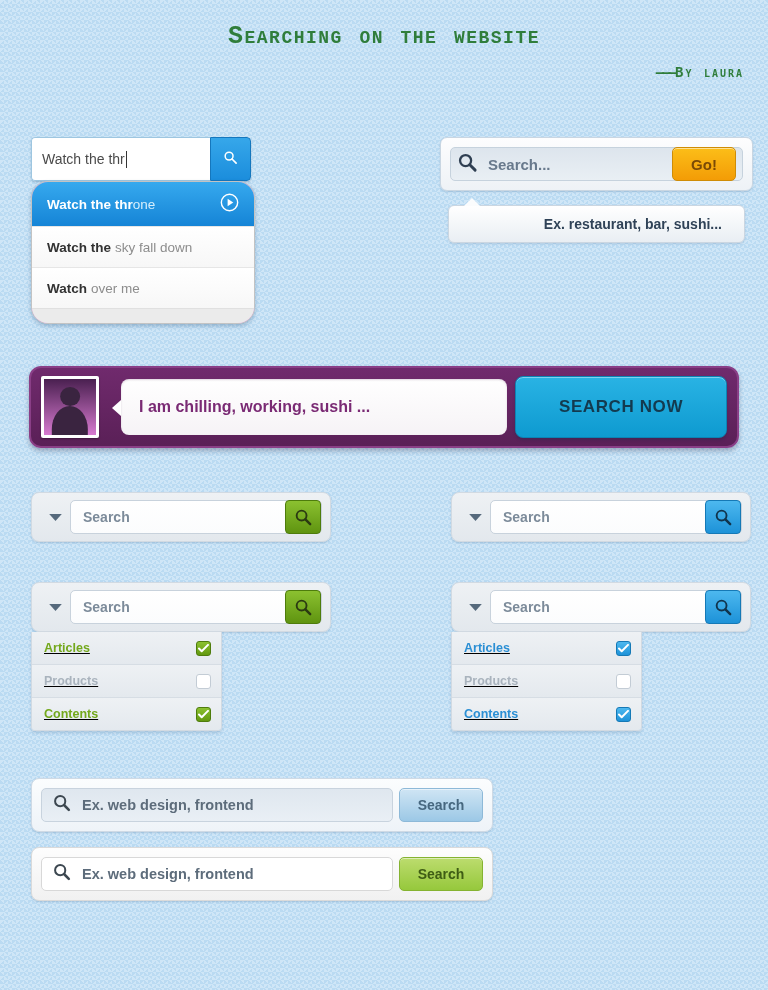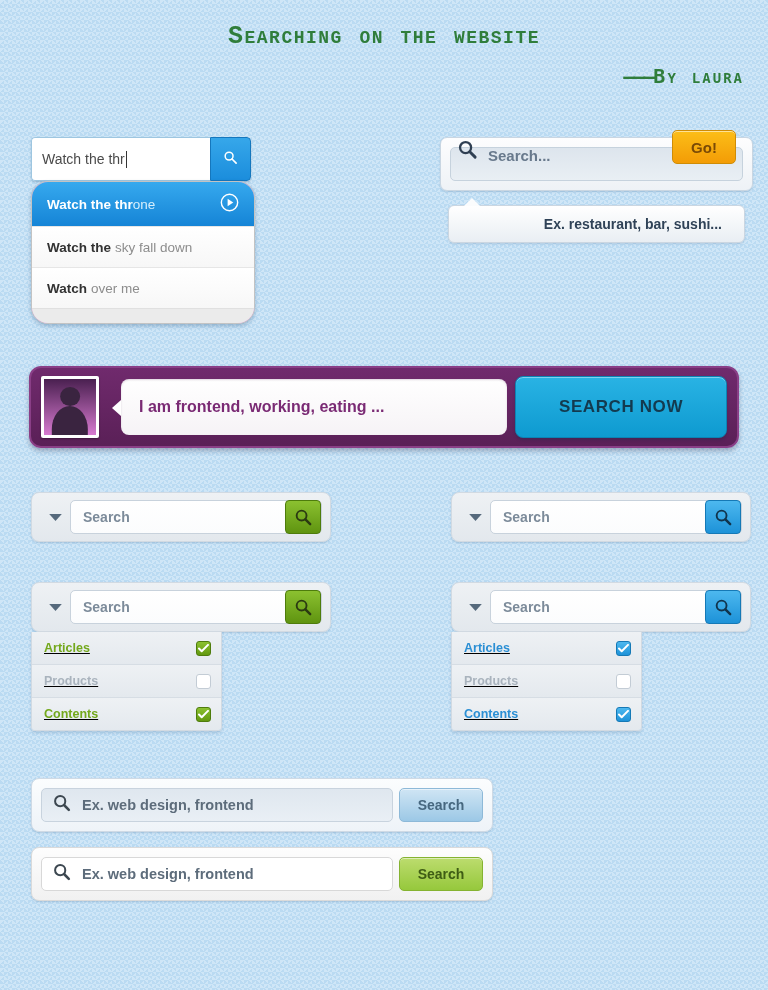--- a/index.html
+++ b/index.html
@@ -17,21 +17,21 @@
 
   
   .header{position:absolute;left:0;top:22px;width:768px;}
   .title{
     text-align:center;color:#2f7d3b;font-size:25px;letter-spacing:1.5px;
     font-variant:small-caps;font-weight:bold;
     font-family:Liberation Mono, monospace;
   }
   .byline{
     margin-top:13px;text-align:right;padding-right:24px;color:#2f7d3b;
-    font-size:20px;font-variant:small-caps;letter-spacing:2px;font-weight:bold;
+    font-size:14px;font-variant:small-caps;letter-spacing:2px;font-weight:bold;
     font-family:"DejaVu Sans Mono","Liberation Mono",monospace;
   }
   .byline .dash{letter-spacing:-2px;}
 
   
   .w1{position:absolute;left:31px;top:137px;width:220px;}
   .w1-bar{display:flex;height:44px;border-radius:4px;overflow:hidden;
     box-shadow:0 1px 2px rgba(30,70,110,.28);}
   .w1-input{flex:1;background:#fff;border:1px solid #9ec6e0;border-right:none;
     border-radius:4px 0 0 4px;display:flex;align-items:center;padding:0 10px;
@@ -54,21 +54,21 @@
   .row.plain{border-top:1px solid #e6e6e6;background:linear-gradient(to bottom,#fff,#f7f7f7);}
   .row.plain b{color:#333;font-weight:bold;}
   .row.plain .rest{color:#8d8d8d;margin-left:4px;}
   .w1-foot{height:14px;background:#ebebeb;border-top:1px solid #e0e0e0;}
 
   
   .w2{position:absolute;left:440px;top:137px;width:313px;}
   .w2-shell{background:linear-gradient(to bottom,#fdfdfe,#eef2f6);
     border:1px solid #c9d6e2;border-radius:7px;padding:9px;box-sizing:border-box;
     box-shadow:0 1px 2px rgba(40,80,120,.2);}
-  .w2-field{display:flex;align-items:flex-end;height:24px;border-radius:5px;
+  .w2-field{display:flex;align-items:center;height:24px;border-radius:5px;
     background:linear-gradient(to bottom,#dde5ed,#e9eff4);
     border:1px solid #c6d2dd;padding:16px 6px;box-sizing:border-box;}
   .w2-ph{margin-left:10px;font-size:15px;color:#68798c;font-weight:bold;flex:1;}
   .go-btn{width:64px;height:34px;border-radius:5px;border:1px solid #cf8c06;
     background:linear-gradient(to bottom,#fcbe18,#f39c06);color:#7a4a06;
     font-size:15px;font-weight:bold;display:flex;align-items:center;
     justify-content:center;box-sizing:border-box;
     box-shadow:inset 0 1px 0 rgba(255,255,255,.55);}
   .w2-tip{position:relative;margin-top:14px;margin-left:8px;width:297px;height:38px;
     border-radius:6px;border:1px solid #cbd6e1;
@@ -232,21 +232,21 @@
 
   <div class="w3">
     <div class="avatar">
       <div class="avatar-in">
         <div class="av-head"></div>
         <div class="av-body"></div>
       </div>
     </div>
     <div class="w3-input">
       <div class="bubble-nub"></div>
-      <span>I am frontend, working, eating ...</span>
+      <span>I am chilling, working, sushi ...</span>
     </div>
     <div class="w3-btn">SEARCH NOW</div>
   </div>
 
   <div class="ds" style="left:31px;top:492px;">
     <div class="ds-shell">
       <div class="ds-caret">
         <svg width="13" height="9" viewBox="0 0 14 10">
             <polygon points="0,1 14,1 7,9" fill="#56697c"></polygon>
           </svg>

